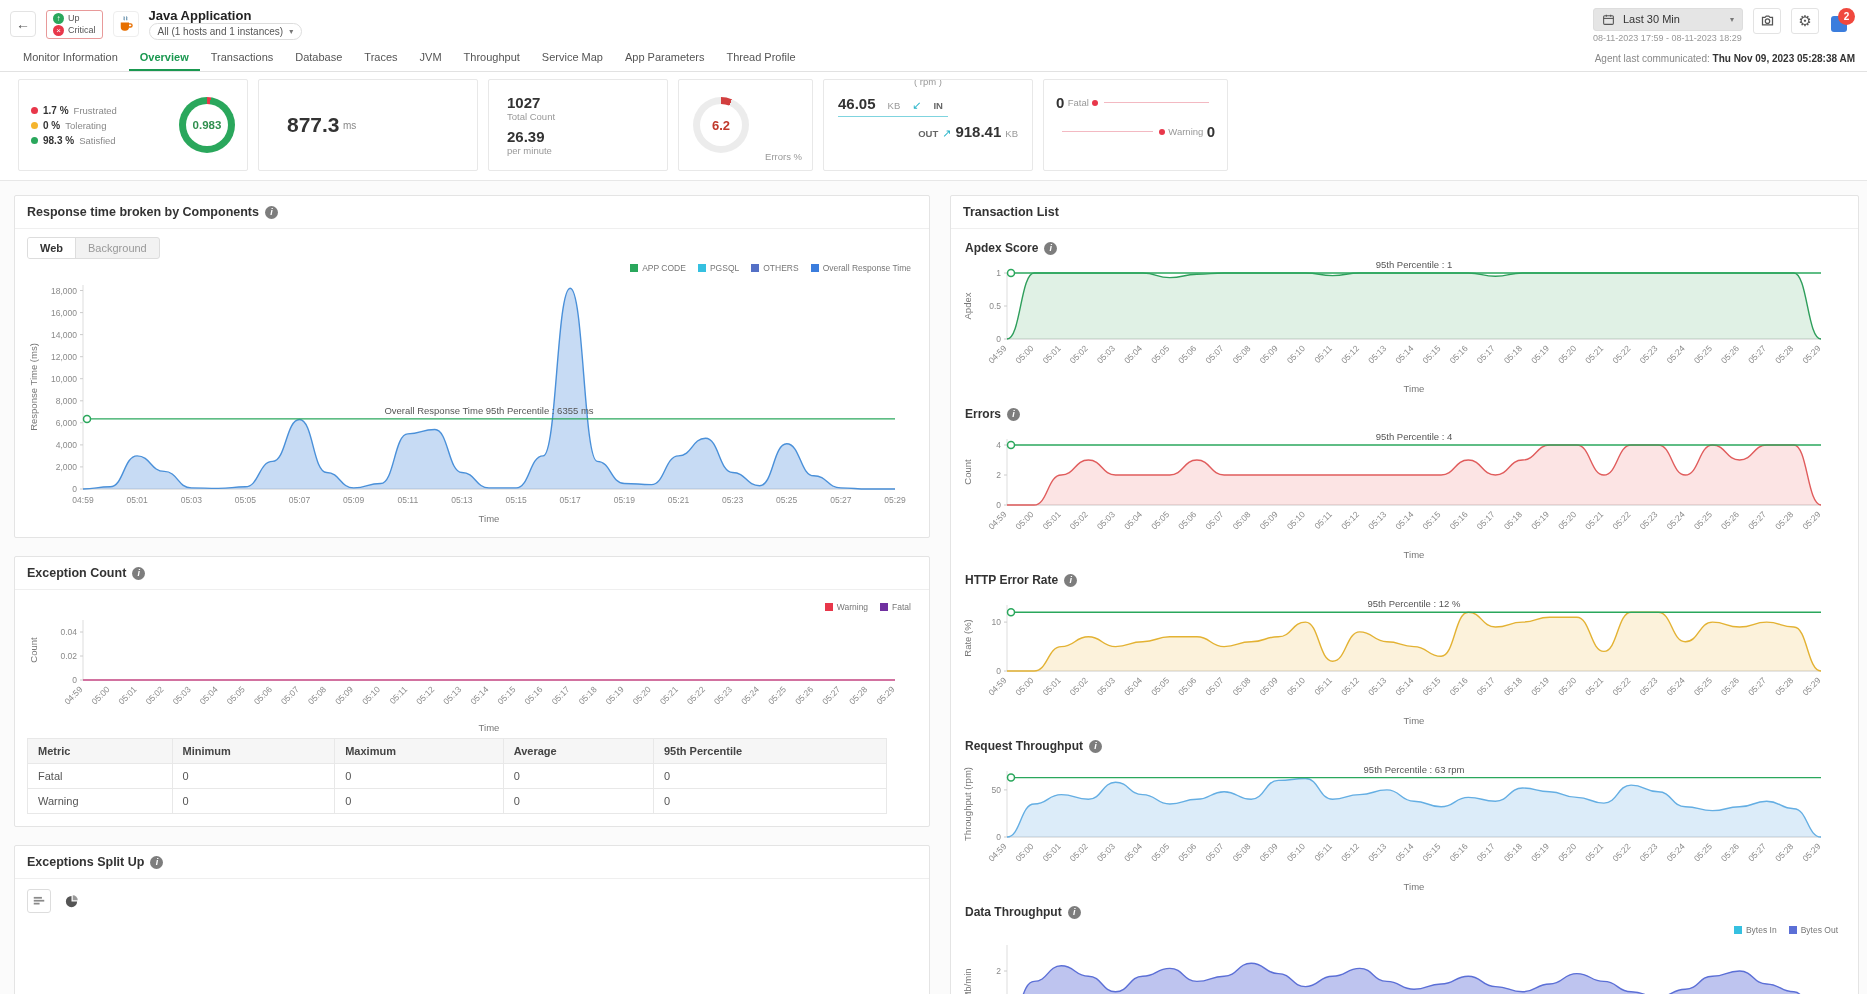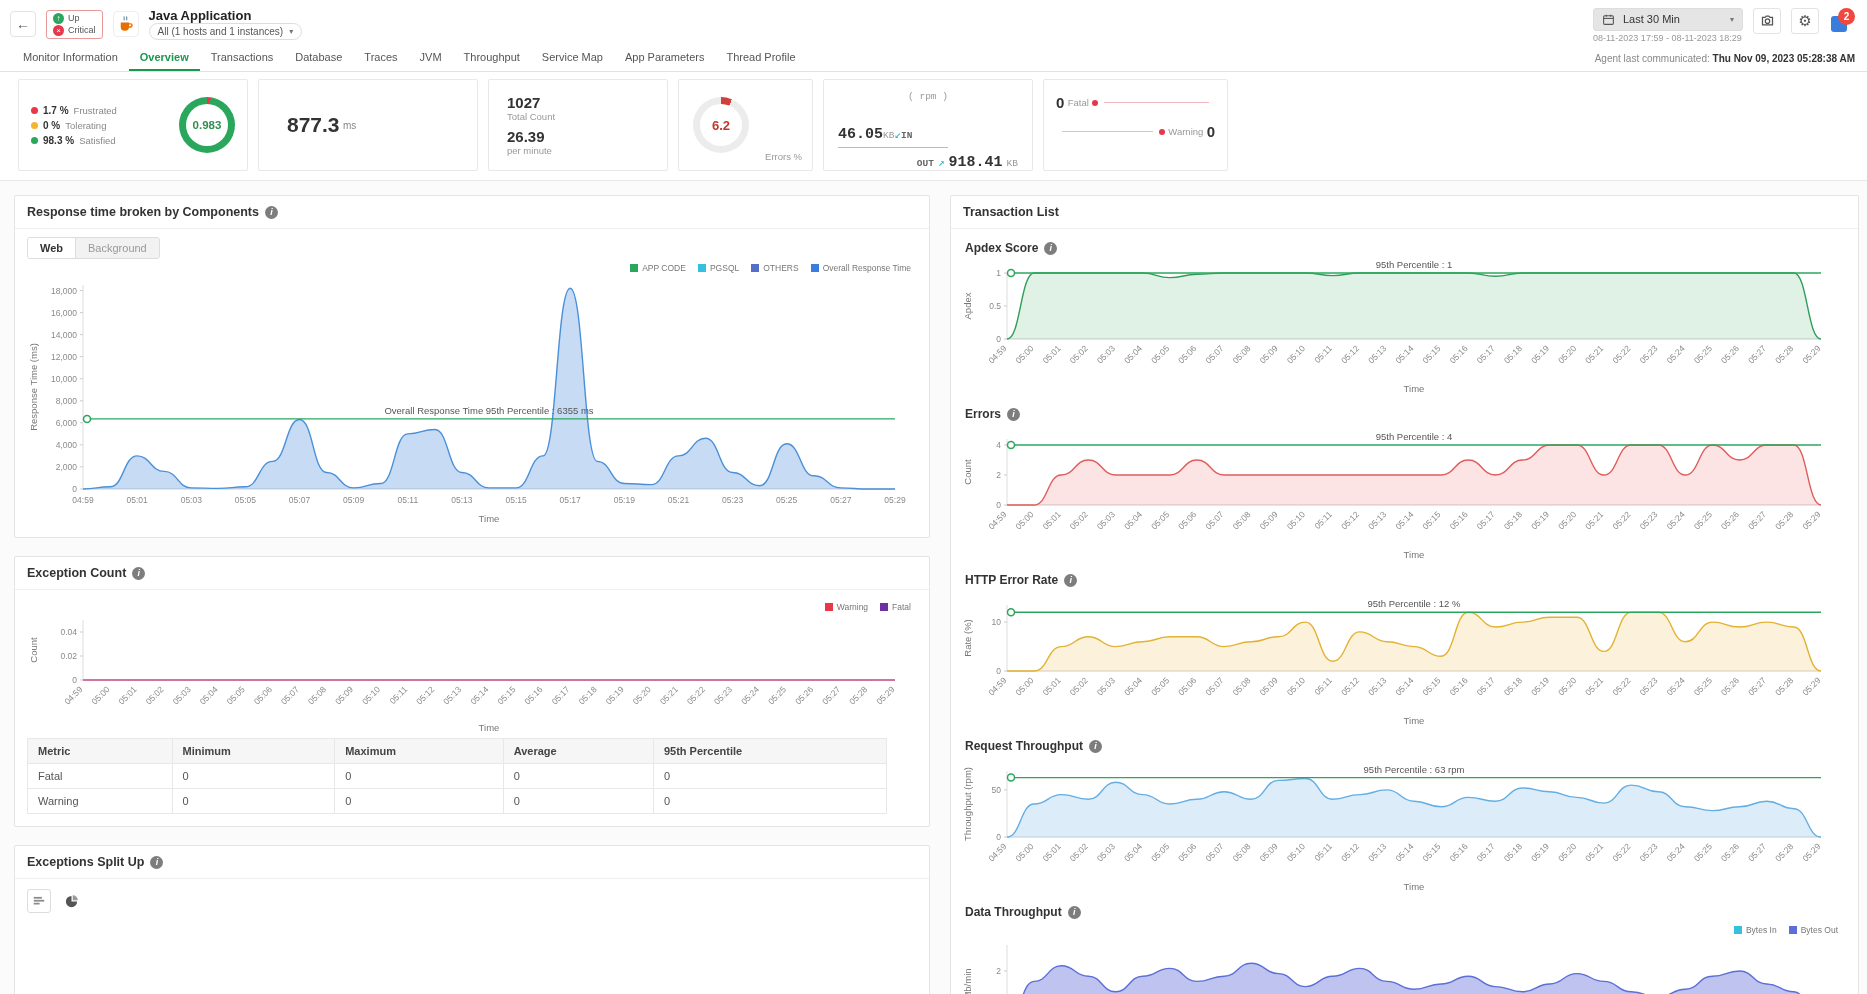--- a/index.html
+++ b/index.html
@@ -201,23 +201,23 @@
       <div class="mid-val">26.39</div>
       <div class="sub-lbl">per minute</div>
     </div>
   </div>
   <div class="kpi-card" style="width:135px; display:flex; align-items:center; padding-left:14px;">
     <div class="ring errors">
       <div class="ring-inner" style="font-size:13px; color:#c0392b;">6.2</div>
     </div>
     <span class="sub-lbl" style="position:absolute; right:10px; bottom:8px;">Errors %</span>
   </div>
-  <div class="kpi-card" style="width:210px; padding:15px 14px;font-family:Liberation Mono, monospace;">
+  <div class="kpi-card" style="width:210px; padding:0 14px;">
     <div class="sub-lbl" style="margin-top:-4px; text-align:center;">( rpm )</div>
-    <div style="display:flex; align-items:baseline; gap:0; margin-top:24px;">
+    <div style="display:flex; align-items:baseline; gap:12px; margin-top:8px;">
       <span class="mid-val">46.05</span>
       <span class="sub-lbl">KB</span>
       <span class="teal" style="font-size:11px;">↙</span>
       <span class="sub-lbl" style="font-weight:bold; color:#666;">IN</span>
     </div>
     <div class="io-line"></div>
     <div style="display:flex; align-items:baseline; gap:4px; justify-content:flex-end;">
       <span class="sub-lbl" style="font-weight:bold; color:#666;">OUT</span>
       <span class="teal" style="font-size:11px;">↗</span>
       <span class="mid-val">918.41</span>

